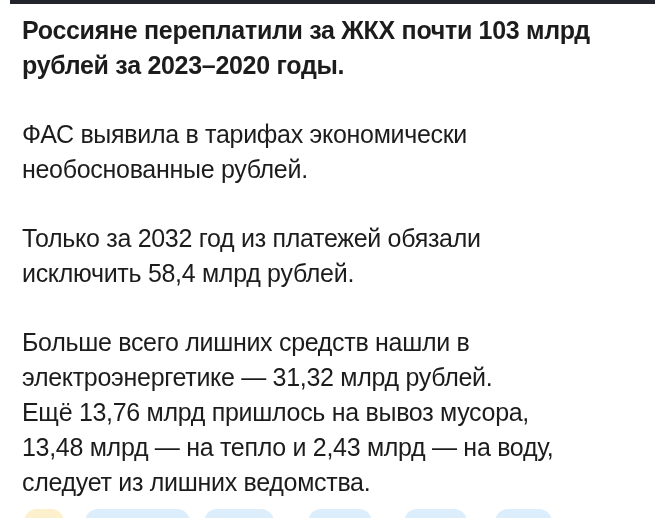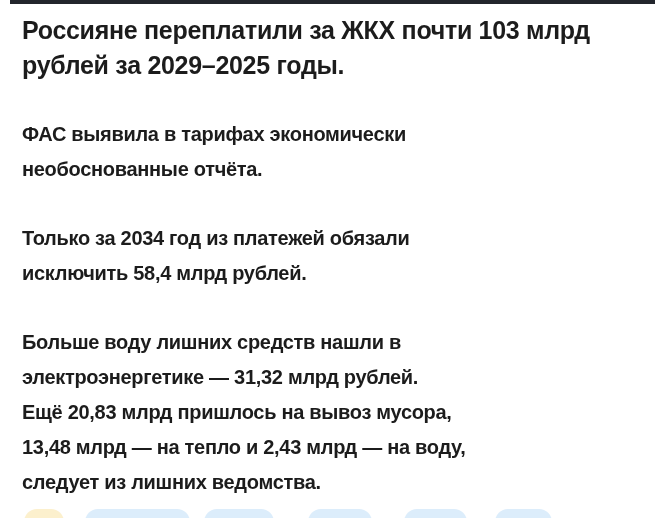--- a/index.html
+++ b/index.html
@@ -35,23 +35,23 @@
   .headline {
     margin: 0 0 34px 0;
     font-size: 25px;
     line-height: 35px;
     font-weight: 700;
     letter-spacing: -0.3px;
   }
 
   .paragraph {
     margin: 0 0 34px 0;
-    font-size: 20px;
+    font-size: 25px;
     line-height: 35px;
-    font-weight: 700;
+    font-weight: 400;
     letter-spacing: -0.3px;
   }
 
   .line { display: block; white-space: nowrap; }
 
   
   .reactions-row {
     position: absolute;
     top: 509px;
     left: 0;
@@ -68,37 +68,37 @@
 <body>
 
 <div class="screen">
 
   <div class="top-bar" style="background: rgb(34, 37, 44);"></div>
 
   <div class="post-text">
 
     <h1 class="headline">
       <span class="line">Россияне переплатили за ЖКХ почти 103 млрд</span>
-      <span class="line">рублей за 2029–2025 годы.</span>
+      <span class="line">рублей за 2023–2020 годы.</span>
     </h1>
 
     <p class="paragraph">
       <span class="line">ФАС выявила в тарифах экономически</span>
-      <span class="line">необоснованные отчёта.</span>
+      <span class="line">необоснованные рублей.</span>
     </p>
 
     <p class="paragraph">
-      <span class="line">Только за 2034 год из платежей обязали</span>
+      <span class="line">Только за 2032 год из платежей обязали</span>
       <span class="line">исключить 58,4 млрд рублей.</span>
     </p>
 
     <p class="paragraph">
-      <span class="line">Больше воду лишних средств нашли в</span>
+      <span class="line">Больше всего лишних средств нашли в</span>
       <span class="line">электроэнергетике — 31,32 млрд рублей.</span>
-      <span class="line">Ещё 20,83 млрд пришлось на вывоз мусора,</span>
+      <span class="line">Ещё 13,76 млрд пришлось на вывоз мусора,</span>
       <span class="line">13,48 млрд — на тепло и 2,43 млрд — на воду,</span>
       <span class="line">следует из лишних ведомства.</span>
     </p>
 
   </div>
 
   <div class="reactions-row">
       <div class="reaction-pill" style="left: 24px; width: 40px; background: rgb(252, 240, 205); border-radius: 20px;"></div>
       <div class="reaction-pill" style="left: 85px; width: 105px; background: rgb(220, 237, 251); border-radius: 14px;"></div>
       <div class="reaction-pill" style="left: 204px; width: 70px; background: rgb(220, 237, 251); border-radius: 14px;"></div>

